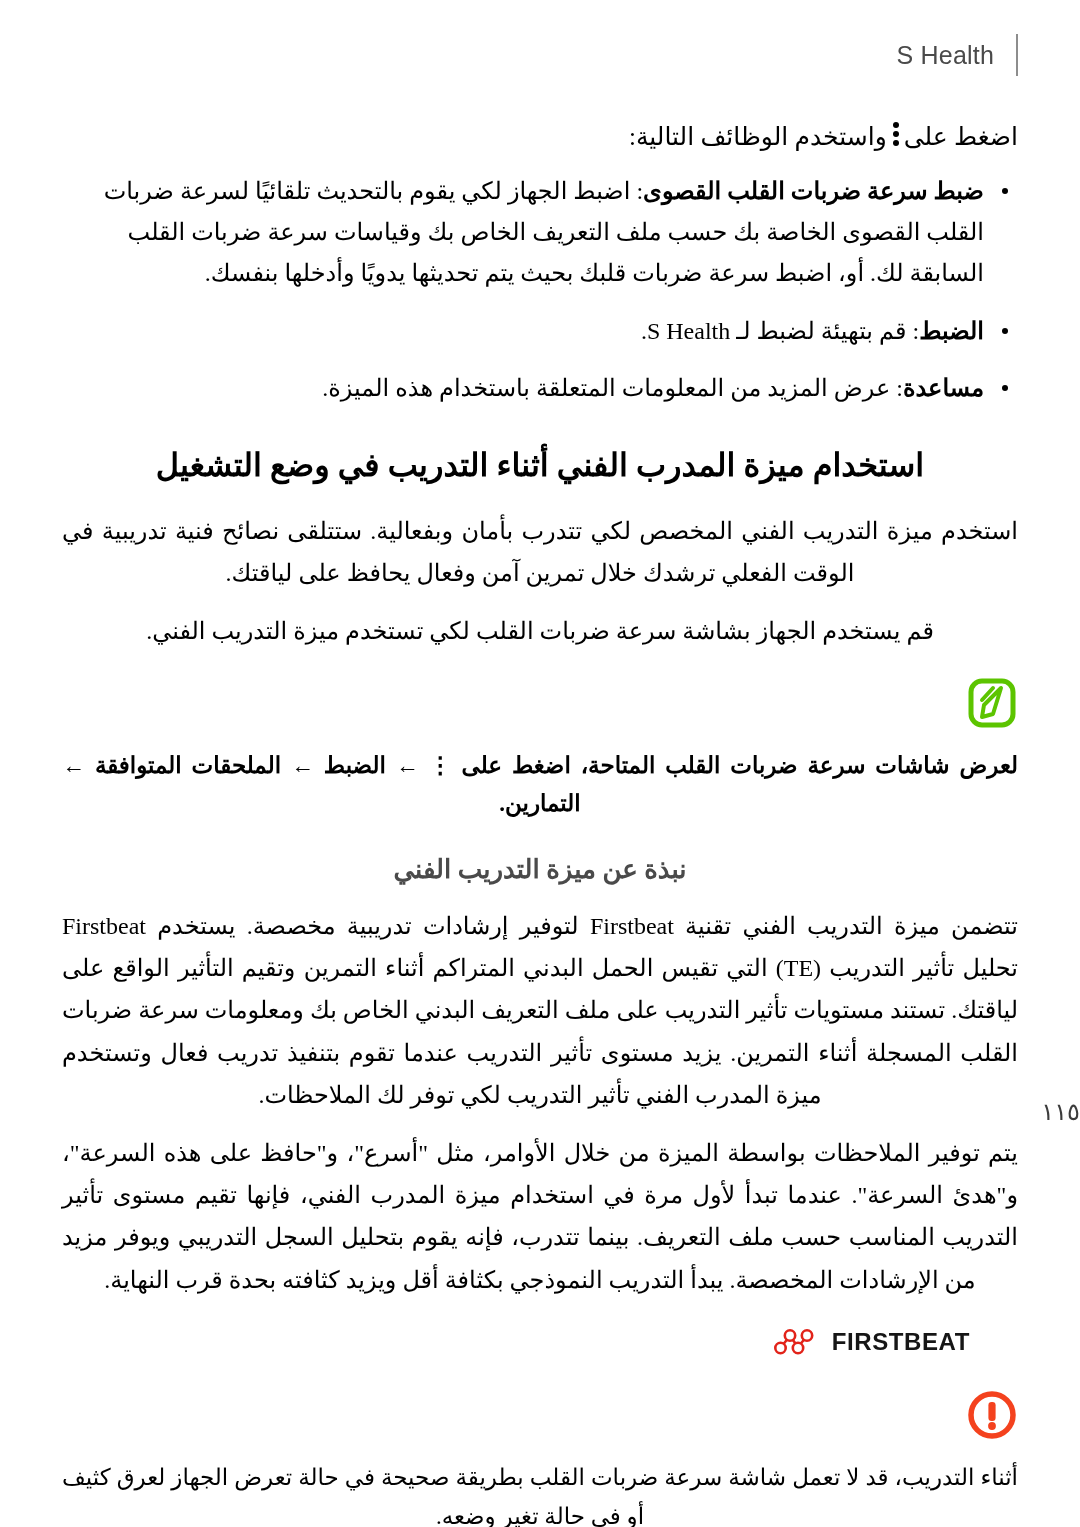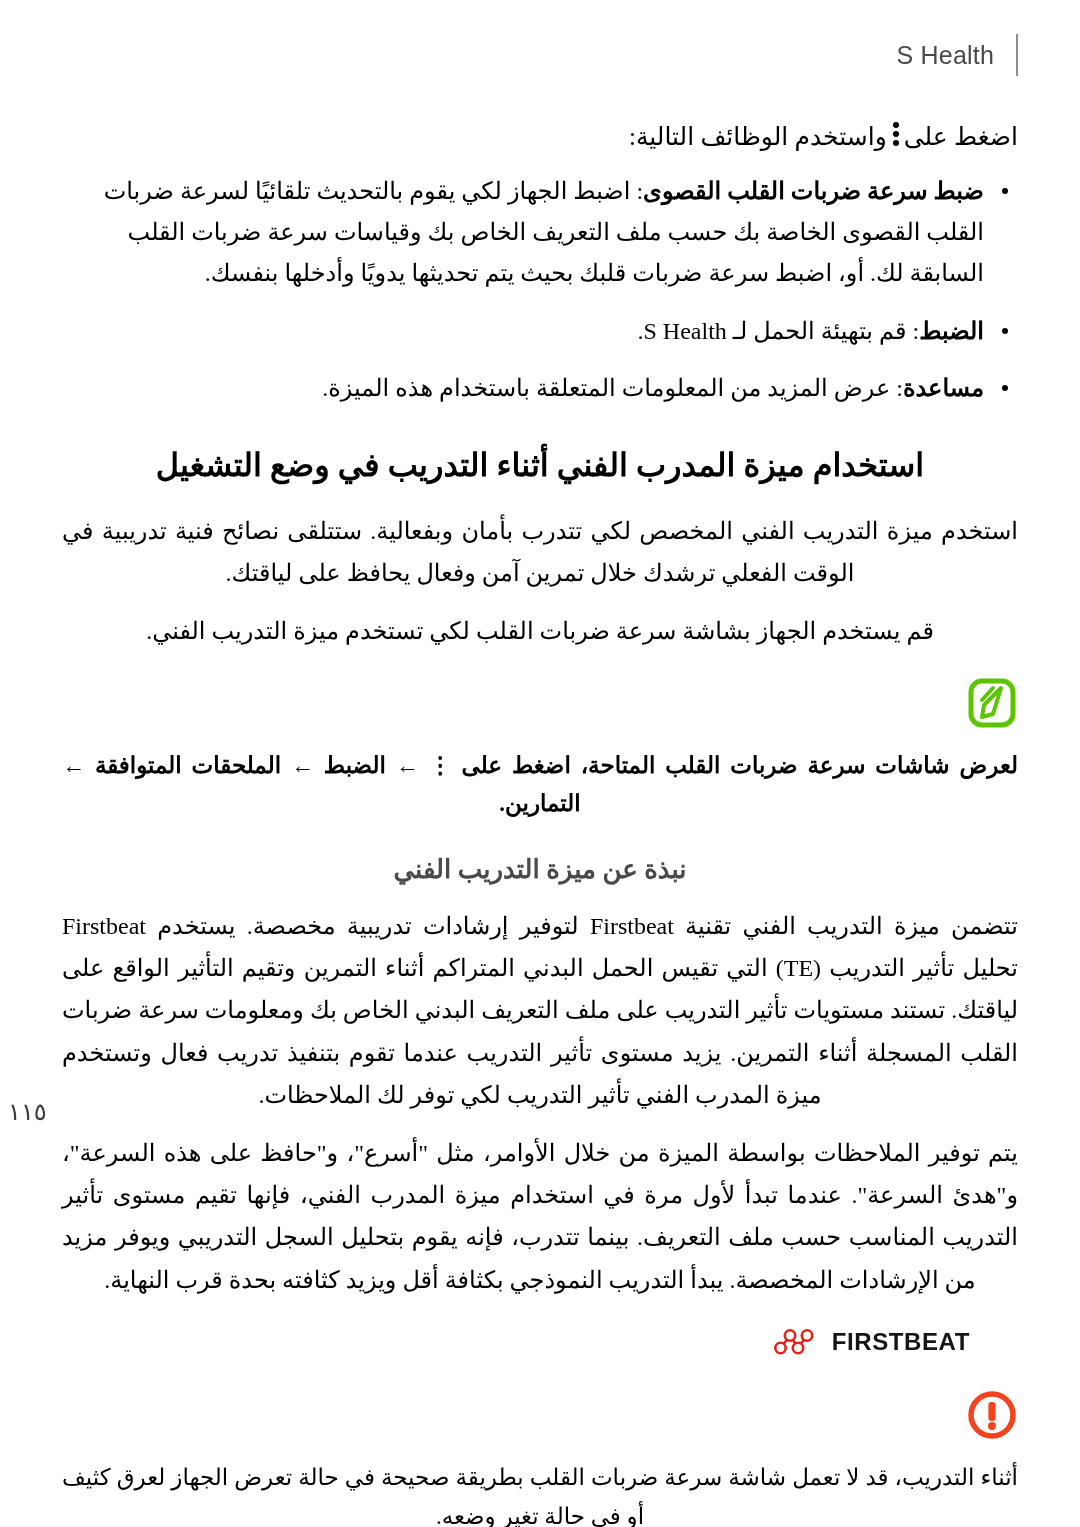--- a/index.html
+++ b/index.html
@@ -197,21 +197,21 @@
     letter-spacing: 0.6px;
     color: #161616;
   }
 
   
   .page-number {
     position: absolute;
     bottom: 38px;
     left: 8px;
     right: 0;
-    text-align: left;
+    text-align: right;
     font-size: 24px;
     color: #3c3c3c;
     font-family: "Liberation Serif", serif;
   }
 </style>
 </head>
 <body>
 
 <div class="page">
 
@@ -224,21 +224,21 @@
 
     <p class="intro-line">
       <span>اضغط على</span><span class="kebab"><i></i><i></i><i></i></span><span>واستخدم الوظائف التالية:</span>
     </p>
 
     <ul class="bullets">
       <li>
         <b>ضبط سرعة ضربات القلب القصوى</b><span>: اضبط الجهاز لكي يقوم بالتحديث تلقائيًا لسرعة ضربات القلب القصوى الخاصة بك حسب ملف التعريف الخاص بك وقياسات سرعة ضربات القلب السابقة لك. أو، اضبط سرعة ضربات قلبك بحيث يتم تحديثها يدويًا وأدخلها بنفسك.</span>
       </li>
       <li>
-        <b>الضبط</b><span>: قم بتهيئة الحمل لـ S Health.</span>
+        <b>الضبط</b><span>: قم بتهيئة لضبط لـ S Health.</span>
       </li>
       <li>
         <b>مساعدة</b><span>: عرض المزيد من المعلومات المتعلقة باستخدام هذه الميزة.</span>
       </li>
     </ul>
 
     <h2 class="section-heading">استخدام ميزة المدرب الفني أثناء التدريب في وضع التشغيل</h2>
 
     <p class="body-par justified">استخدم ميزة التدريب الفني المخصص لكي تتدرب بأمان وبفعالية. ستتلقى نصائح فنية تدريبية في الوقت الفعلي ترشدك خلال تمرين آمن وفعال يحافظ على لياقتك.</p>
     <p class="body-par">قم يستخدم الجهاز بشاشة سرعة ضربات القلب لكي تستخدم ميزة التدريب الفني.</p>

